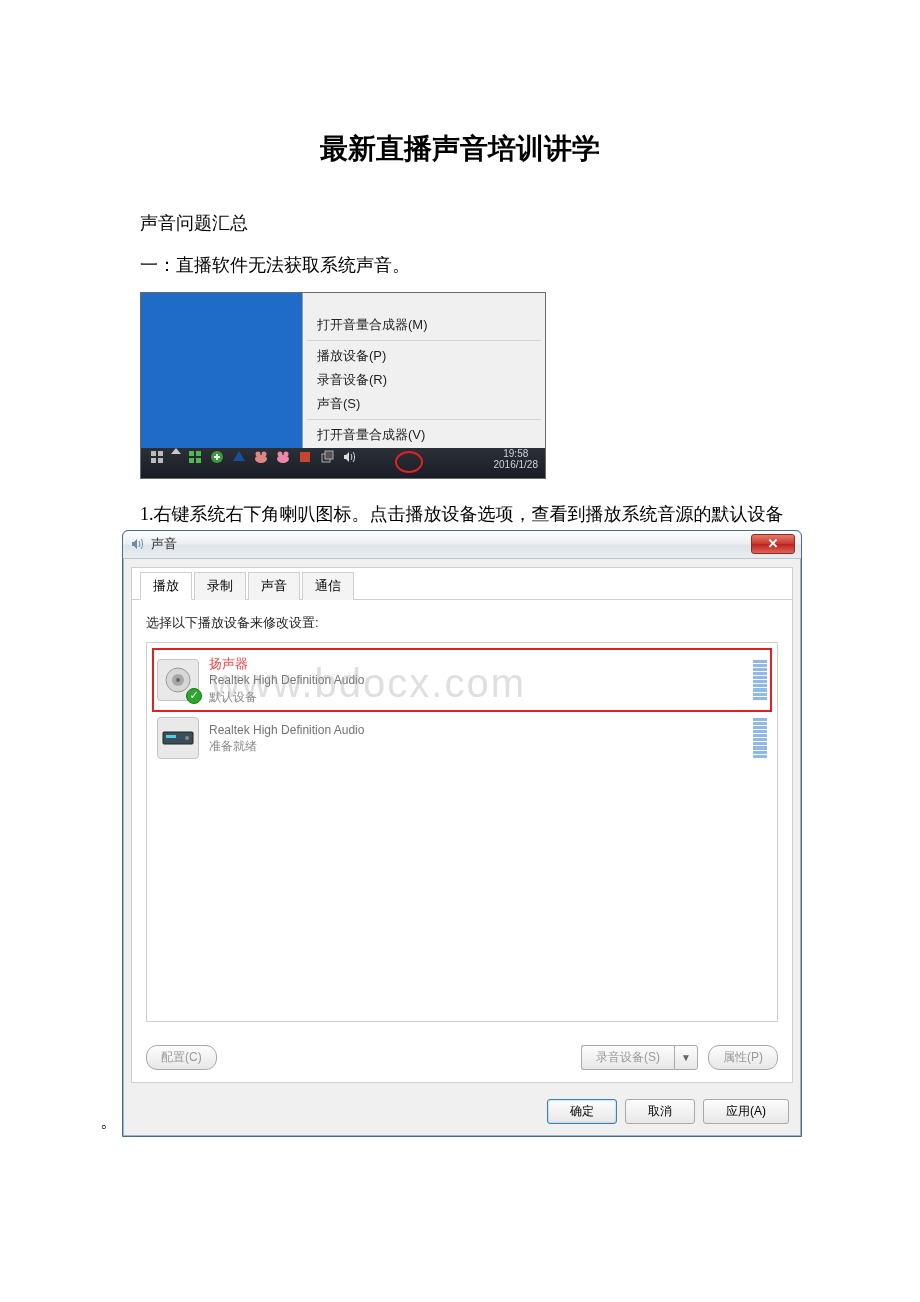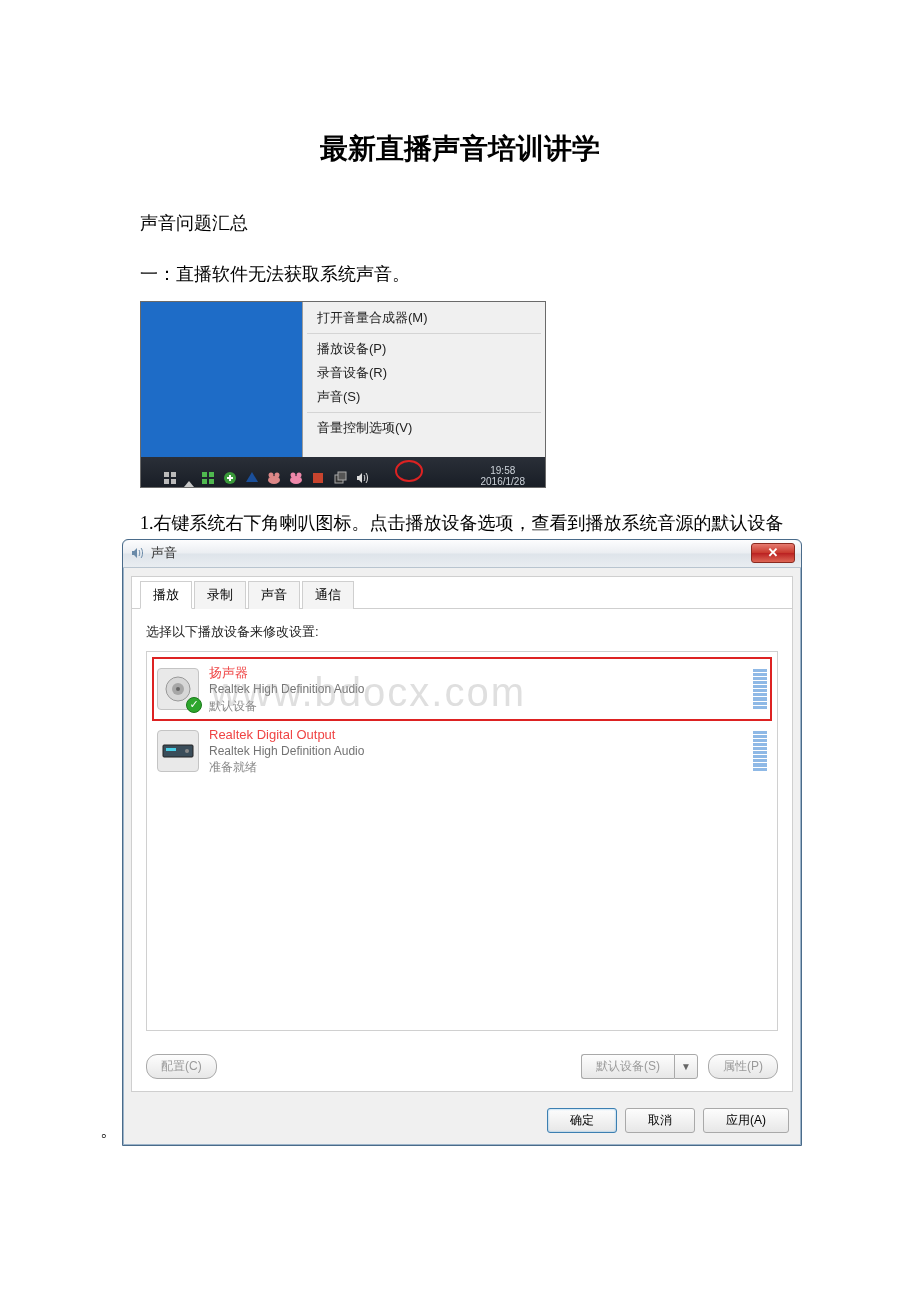--- a/index.html
+++ b/index.html
@@ -15,21 +15,21 @@
     font-weight: bold;
     text-align: center;
     margin-bottom: 40px;
   }
   .body-text {
     font-family: "SimSun", serif;
     font-size: 18px;
     line-height: 1.7;
     margin-left: 40px;
   }
-  .body-text.first { margin-bottom: 20px; }
+  .body-text.first { margin-bottom: 11px; }
   .body-text.second { margin-bottom: 12px; }
   .img1-row {
     margin-left: 40px;
     margin-bottom: 20px;
   }
   
   .ctxwrap {
     width: 406px;
     border: 1px solid #6a6a6a;
   }
@@ -38,38 +38,38 @@
     height: 155px;
   }
   .desktop {
     width: 161px;
     background: #1e6cc7;
   }
   .menu {
     flex: 1;
     background: #f0f0f0;
     border-left: 1px solid #9c9c9c;
-    padding: 4px 0;
+    padding: 20px 0;
     font-size: 13px;
     color: #222;
   }
   .menu .mi {
     padding: 3px 14px 3px 14px;
   }
   .menu .sep {
     height: 1px;
     background: #d4d4d4;
     margin: 3px 4px;
   }
   .taskbar {
     height: 30px;
     background: linear-gradient(to bottom, #2a2f38 0%, #191e26 100%);
     display: flex;
-    align-items: flex-end;
-    padding: 0 18px;
+    align-items: flex-start;
+    padding: 0 5px;
     position: relative;
   }
   .taskbar .ticon {
     width: 18px;
     height: 18px;
     margin: 0 2px;
     display: inline-flex;
     align-items: center;
     justify-content: center;
   }
@@ -306,21 +306,21 @@
   <div class="ctxwrap">
     <div class="ctxtop">
       <div class="desktop"></div>
       <div class="menu">
         <div class="mi">打开音量合成器(M)</div>
         <div class="sep"></div>
         <div class="mi">播放设备(P)</div>
         <div class="mi">录音设备(R)</div>
         <div class="mi">声音(S)</div>
         <div class="sep"></div>
-        <div class="mi">音量控制选项(V)</div>
+        <div class="mi">打开音量合成器(V)</div>
       </div>
     </div>
     <div class="taskbar">
       <span class="ticon">
           <svg width="12" height="12" viewBox="0 0 12 12">
             <rect x="0" y="0" width="5" height="5" fill="#bbb"></rect>
             <rect x="7" y="0" width="5" height="5" fill="#bbb"></rect>
             <rect x="0" y="7" width="5" height="5" fill="#bbb"></rect>
             <rect x="7" y="7" width="5" height="5" fill="#bbb"></rect>
           </svg>
@@ -440,21 +440,20 @@
           </div>
           <div class="dev">
             <div class="devicon">
               <svg width="34" height="20" viewBox="0 0 34 20">
                   <rect x="2" y="4" width="30" height="12" rx="1" fill="#3a4d5a" stroke="#222"></rect>
                   <rect x="5" y="7" width="10" height="3" fill="#4ad0e8"></rect>
                   <circle cx="26" cy="10" r="2" fill="#888"></circle>
                 </svg>
             </div>
             <div class="devtxt">
-              <div class="l1">Realtek Digital Output</div>
               <div class="l2">Realtek High Definition Audio</div>
               <div class="l3">准备就绪</div>
             </div>
             <div class="meter blue">
               <div class="seg"></div>
                 <div class="seg"></div>
                 <div class="seg"></div>
                 <div class="seg"></div>
                 <div class="seg"></div>
                 <div class="seg"></div>
@@ -462,21 +461,21 @@
                 <div class="seg"></div>
                 <div class="seg"></div>
                 <div class="seg"></div>
             </div>
           </div>
         </div>
         <div class="btn-row">
           <div class="btn disabled">配置(C)</div>
           <div class="spacer"></div>
           <div class="split">
-            <div class="btn l disabled">默认设备(S)</div>
+            <div class="btn l disabled">录音设备(S)</div>
             <div class="caret">▼</div>
           </div>
           <div style="width:10px"></div>
           <div class="btn disabled">属性(P)</div>
         </div>
       </div>
     </div>
     <div class="sd-footer">
       <div class="fbtn ok">确定</div>
       <div class="fbtn">取消</div>

